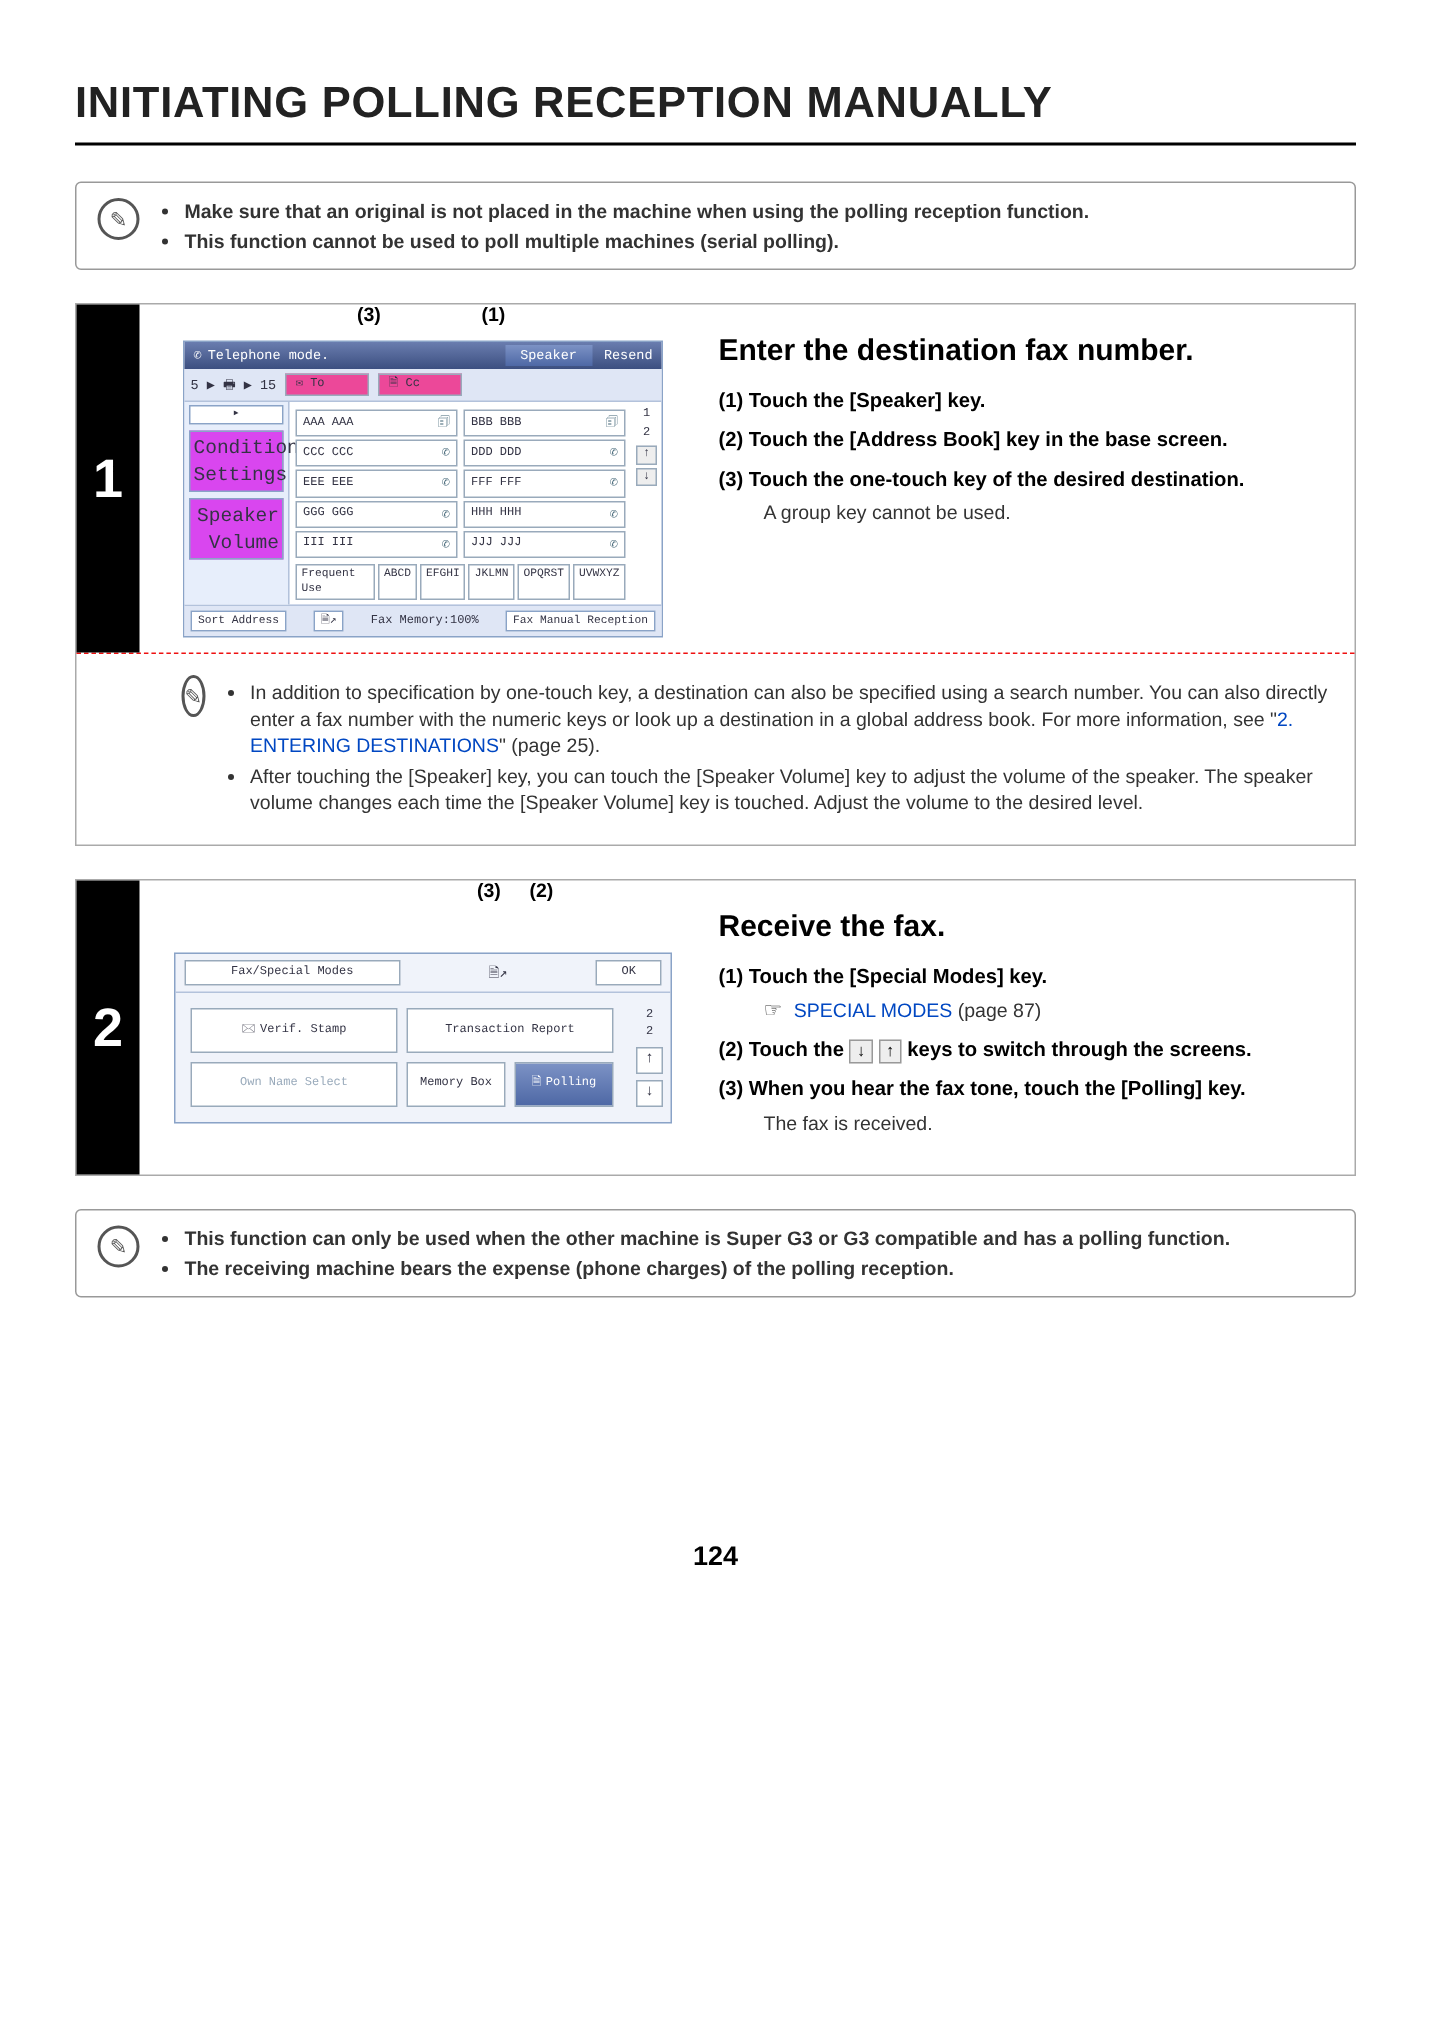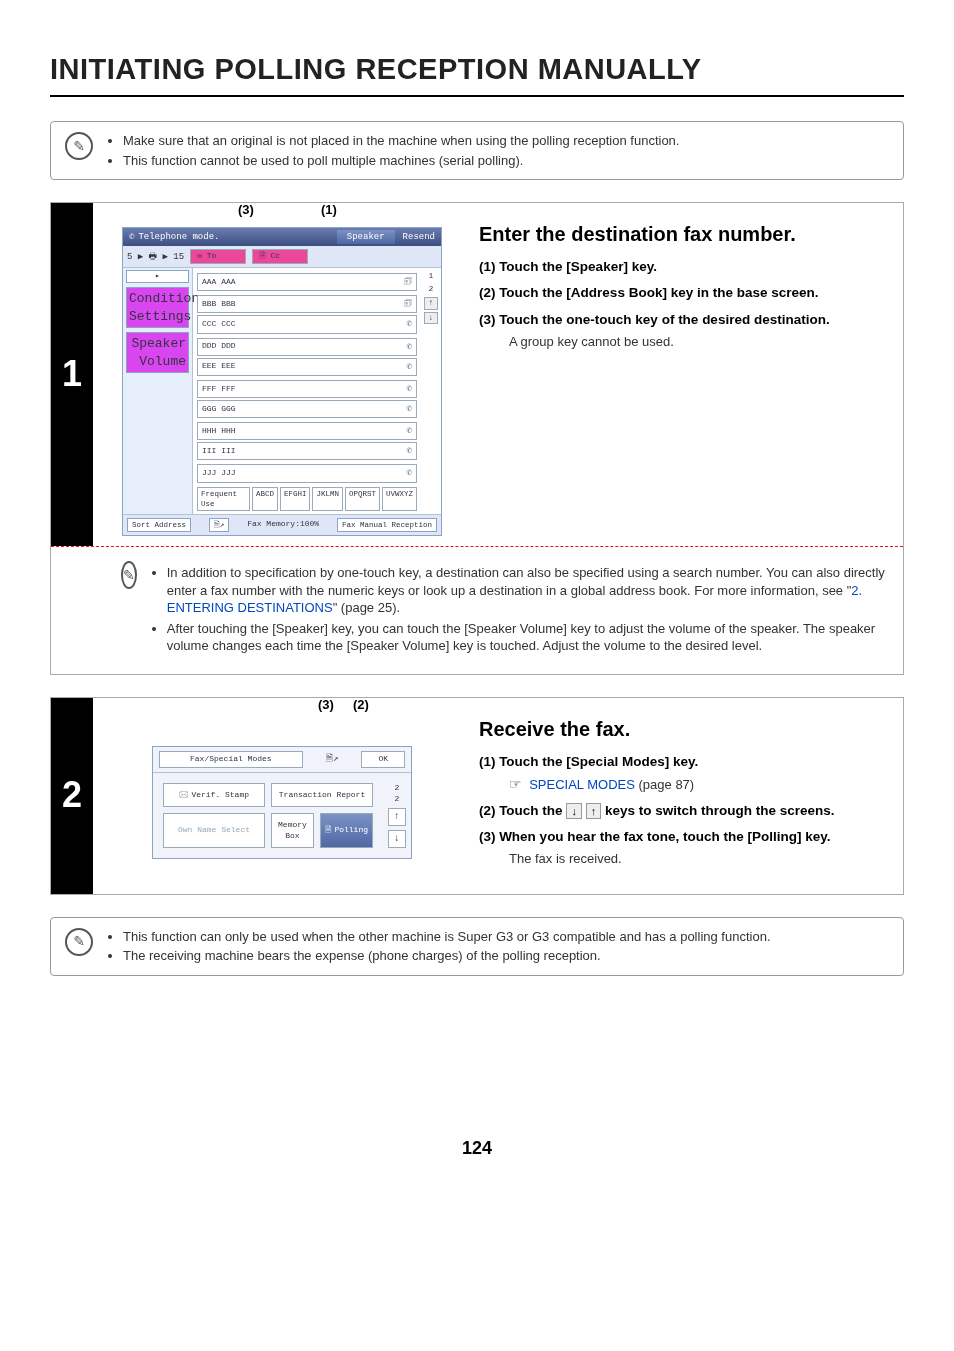--- a/index.html
+++ b/index.html
@@ -36,21 +36,21 @@
     display:flex;align-items:center;justify-content:center;
     padding-top:2px;
   }
   .pencil-icon {
     width: 28px; height: 28px;
     border: 2px solid #555; border-radius: 50%;
     display: inline-flex; align-items: center; justify-content: center;
     color:#555; font-size:14px;
   }
   .note-row ul { list-style: disc; margin-left: 18px; }
-  .note-row li { margin: 2px 0; font-size: 13px; color:#333; }
+  .note-row li { margin: 2px 0; font-size: 13px; color:#333;font-weight:bold; }
   .step-block {
     border: 1px solid #aaa;
     margin-bottom: 22px;
     position: relative;
   }
   .step-upper {
     display: flex;
     padding: 0;
   }
   .step-num {
@@ -121,21 +121,21 @@
     display:flex;flex-direction:column;}
   .mock-side .btn{
     border:1px solid #8aa3c7;background:#d946ef;margin:2px 3px;padding:2px 2px;
     text-align:right;font-size:13px;
   }
   .mock-side .arrow{
     border:1px solid #8aa3c7;background:#fff;margin:2px 3px;padding:0 2px;
     text-align:center;font-size:8px;
   }
   .mock-list{flex:1;padding:3px 4px;}
-  .mock-list-row{display:flex;gap:4px;margin:2px 0;flex-direction:column;}
+  .mock-list-row{display:flex;gap:4px;margin:2px 0;}
   .mock-list-row .cell{
     flex:1;border:1px solid #9ab;padding:2px 4px;font-size:8px; display:flex;justify-content:space-between;align-items:center;background:#fff;
   }
   .mock-list-row .cell .ic{font-size:9px;color:#467;}
   .mock-pager{width:20px;display:flex;flex-direction:column;align-items:center;gap:2px;padding-top:3px;}
   .mock-pager .pg{font-size:8px;text-align:center;}
   .mock-pager .arrow{border:1px solid #9ab;width:14px;text-align:center;font-size:8px;background:#eee;}
   .mock-tabs{display:flex;gap:2px;margin-top:4px;}
   .mock-tabs .tab{border:1px solid #9ab;background:#fff;padding:1px 3px;font-size:7.5px;}
   .mock-footer{
@@ -147,21 +147,21 @@
   .callout-label{
     position:absolute; font-weight:900; font-size:13px;
   }
   .speaker-highlight{
     background:linear-gradient(#7c92c5,#4e68a5); color:#fff;
   }
 
   .mock-panel2 {
     border:1px solid #8aa3c7; background:#f0f3fa;
     font-family:"Courier New",monospace; font-size:9px; color:#334;
-    width:260px; padding:0;
+    width:332px; padding:0;
   }
   .mp2-header{
     display:flex;justify-content:space-between;align-items:center;
     padding:4px 6px; border-bottom:1px solid #b3c2db;
   }
   .mp2-header .title-box{border:1px solid #9ab;background:#fff;padding:2px 30px;font-size:8px;}
   .mp2-header .ok-box{border:1px solid #9ab;background:#fff;padding:2px 16px;font-size:8px;}
   .mp2-body{display:flex;}
   .mp2-grid{
     flex:1;display:grid;grid-template-columns:1fr 1fr;gap:6px;padding:10px;

